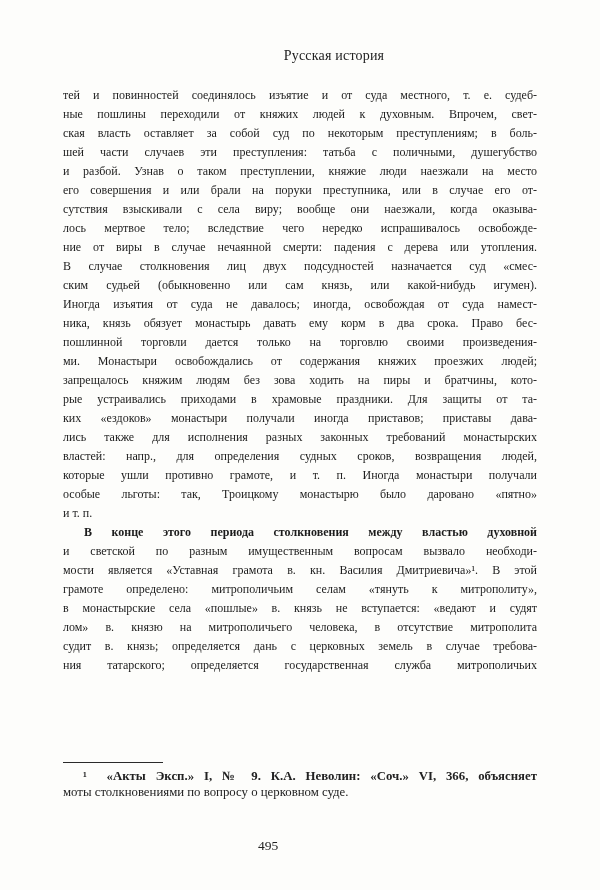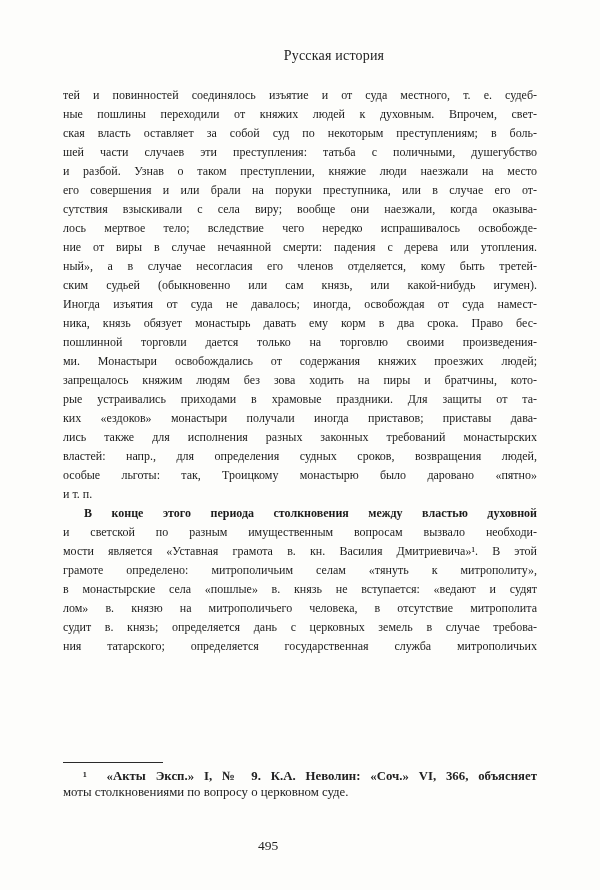--- a/index.html
+++ b/index.html
@@ -91,31 +91,32 @@
 <div class="body-text">
     <div class="line">тей и повинностей соединялось изъятие и от суда местного, т. е. судеб-</div>
     <div class="line">ные пошлины переходили от княжих людей к духовным. Впрочем, свет-</div>
     <div class="line">ская власть оставляет за собой суд по некоторым преступлениям; в боль-</div>
     <div class="line">шей части случаев эти преступления: татьба с поличными, душегубство</div>
     <div class="line">и разбой. Узнав о таком преступлении, княжие люди наезжали на место</div>
     <div class="line">его совершения и или брали на поруки преступника, или в случае его от-</div>
     <div class="line">сутствия взыскивали с села виру; вообще они наезжали, когда оказыва-</div>
     <div class="line">лось мертвое тело; вследствие чего нередко испрашивалось освобожде-</div>
     <div class="line">ние от виры в случае нечаянной смерти: падения с дерева или утопления.</div>
-    <div class="line">ный», а в случае несогласия его членов отделяется, кому быть третей-</div>
+    <div class="line">В случае столкновения лиц двух подсудностей назначается суд «смес-</div>
     <div class="line">ским судьей (обыкновенно или сам князь, или какой-нибудь игумен).</div>
     <div class="line">Иногда изъятия от суда не давалось; иногда, освобождая от суда намест-</div>
     <div class="line">ника, князь обязует монастырь давать ему корм в два срока. Право бес-</div>
     <div class="line">пошлинной торговли дается только на торговлю своими произведения-</div>
     <div class="line">ми. Монастыри освобождались от содержания княжих проезжих людей;</div>
     <div class="line">запрещалось княжим людям без зова ходить на пиры и братчины, кото-</div>
     <div class="line">рые устраивались приходами в храмовые праздники. Для защиты от та-</div>
     <div class="line">ких «ездоков» монастыри получали иногда приставов; приставы дава-</div>
     <div class="line">лись также для исполнения разных законных требований монастырских</div>
     <div class="line">властей: напр., для определения судных сроков, возвращения людей,</div>
+    <div class="line">которые ушли противно грамоте, и т. п. Иногда монастыри получали</div>
     <div class="line">особые льготы: так, Троицкому монастырю было даровано «пятно»</div>
     <div class="line end">и т. п.</div>
     <div class="line indent">В конце этого периода столкновения между властью духовной</div>
     <div class="line">и светской по разным имущественным вопросам вызвало необходи-</div>
     <div class="line">мости является «Уставная грамота в. кн. Василия Дмитриевича»¹. В этой</div>
     <div class="line">грамоте определено: митрополичьим селам «тянуть к митрополиту»,</div>
     <div class="line">в монастырские села «пошлые» в. князь не вступается: «ведают и судят</div>
     <div class="line">лом» в. князю на митрополичьего человека, в отсутствие митрополита</div>
     <div class="line">судит в. князь; определяется дань с церковных земель в случае требова-</div>
     <div class="line">ния татарского; определяется государственная служба митрополичьих</div>

